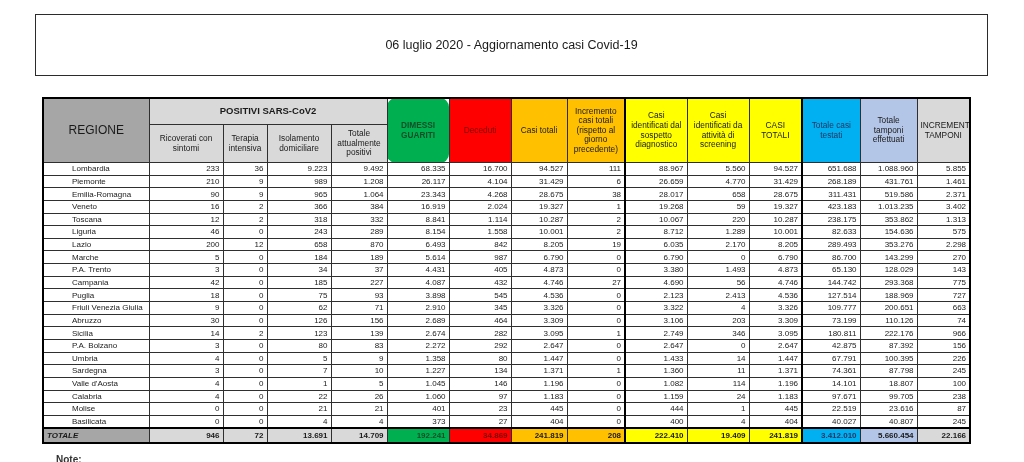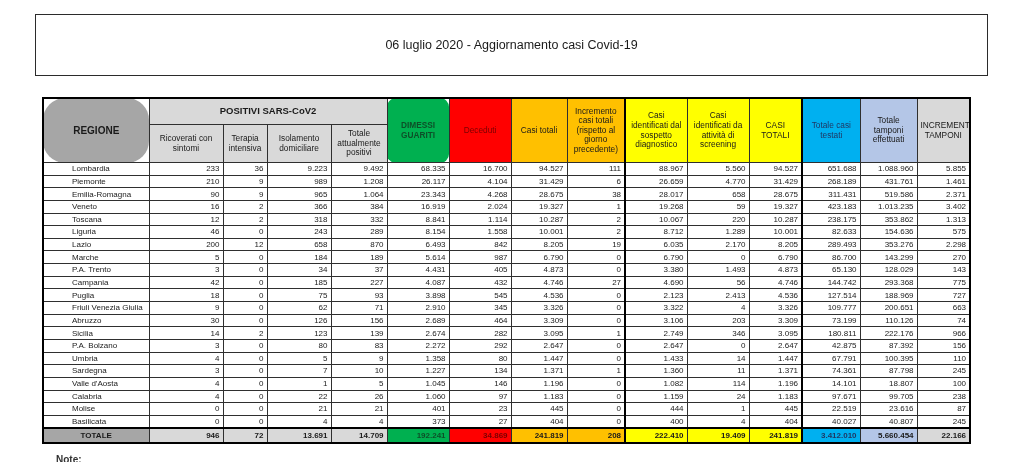--- a/index.html
+++ b/index.html
@@ -18,35 +18,35 @@
     position:absolute; left:42px; top:97px; width:928px;
     border-collapse:collapse; table-layout:fixed;
     font-size:8px; line-height:1.15;
   }
   table.report td, table.report th {
     border:1px solid #2f2f2f; padding:0 3px; overflow:hidden;
     vertical-align:middle;
   }
   table.report { border:2px solid #000; }
   thead th { font-weight:normal; text-align:center; white-space:normal; font-size:8.3px; }
-  th.regione   { background:var(--gray);  font-weight:bold; font-size:10px;border-radius:22px; }
+  th.regione   { background:var(--gray);  font-weight:normal; font-size:12px; }
   th.group     { background:var(--lgray); font-weight:bold; font-size:9.5px; height:25px; }
   th.sub       { background:var(--lgray); height:37px; }
   th.h-green   { background:var(--green); color:var(--darkgreen); font-weight:bold;border-radius:9px; }
   th.h-red     { background:var(--red);   color:var(--darkred); }
   th.h-amber   { background:var(--amber); }
   th.h-yellow  { background:var(--yellow); }
   th.h-cyan    { background:var(--cyan);  color:var(--darkblue); }
   th.h-peri    { background:var(--peri); }
   th.h-lgray   { background:var(--lgray); }
   tbody td { height:11.65px; white-space:nowrap; background:#fff; }
   tbody td.region { text-align:left;padding-left:28px; }
   tbody td.num    { text-align:right; }
   tr.totale td { font-weight:bold; height:13px; text-align:right; border-top:2px solid #000; border-bottom:2px solid #000; }
-  tr.totale td.t-label { background:var(--gray); text-align:center; }
+  tr.totale td.t-label { background:var(--gray); text-align:left;font-style:italic; }
   td.t-lgray { background:var(--lgray); }
   td.t-green { background:var(--green); color:var(--darkgreen); }
   td.t-red   { background:var(--red);   color:var(--darkred); }
   td.t-amber { background:var(--amber); }
   td.t-yellow{ background:var(--yellow); }
   td.t-cyan  { background:var(--cyan);  color:var(--darkblue); }
   td.t-peri  { background:var(--peri);margin-top:28px; }
   .thick-l { border-left:2px solid #000 !important; }
   .thick-r { border-right:2px solid #000 !important; }
   .note {
@@ -365,21 +365,21 @@
         <td class="num">9</td>
         <td class="num">1.358</td>
         <td class="num">80</td>
         <td class="num">1.447</td>
         <td class="num">0</td>
         <td class="num thick-l">1.433</td>
         <td class="num">14</td>
         <td class="num thick-r">1.447</td>
         <td class="num">67.791</td>
         <td class="num">100.395</td>
-        <td class="num">110</td>
+        <td class="num">226</td>
       </tr>
       <tr>
         <td class="region">Sardegna</td>
         <td class="num">3</td>
         <td class="num">0</td>
         <td class="num">7</td>
         <td class="num">10</td>
         <td class="num">1.227</td>
         <td class="num">134</td>
         <td class="num">1.371</td>

